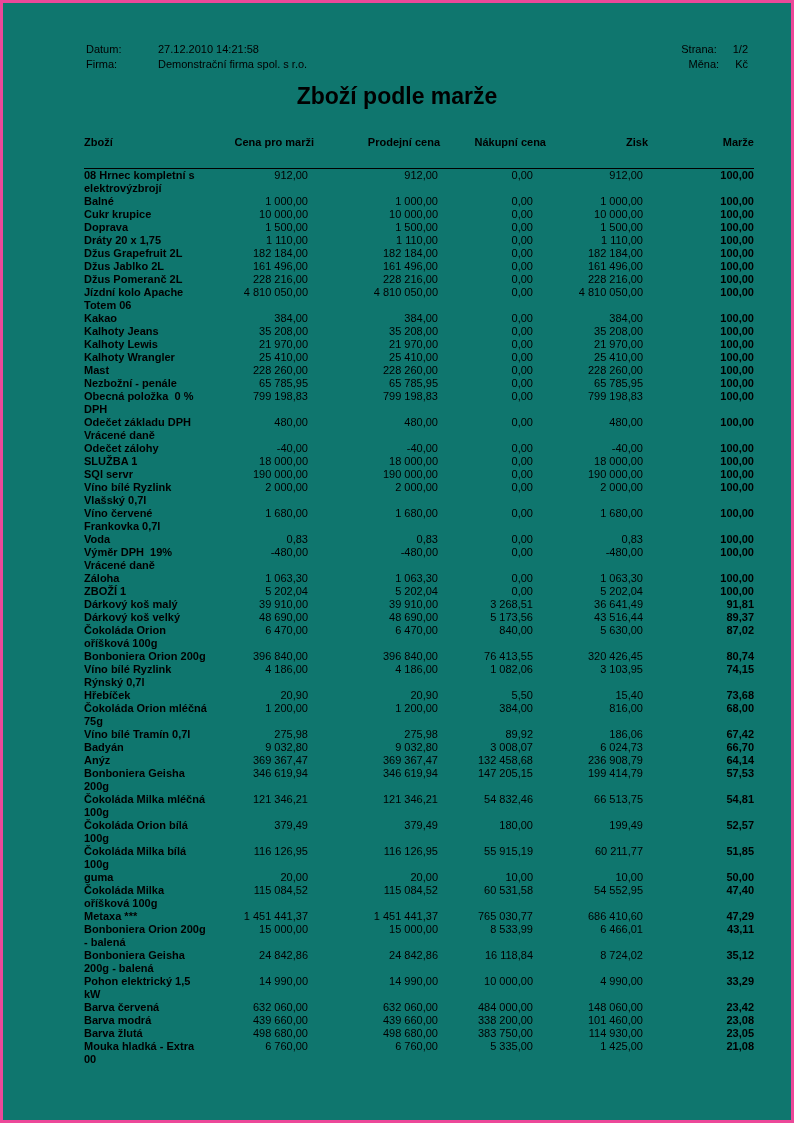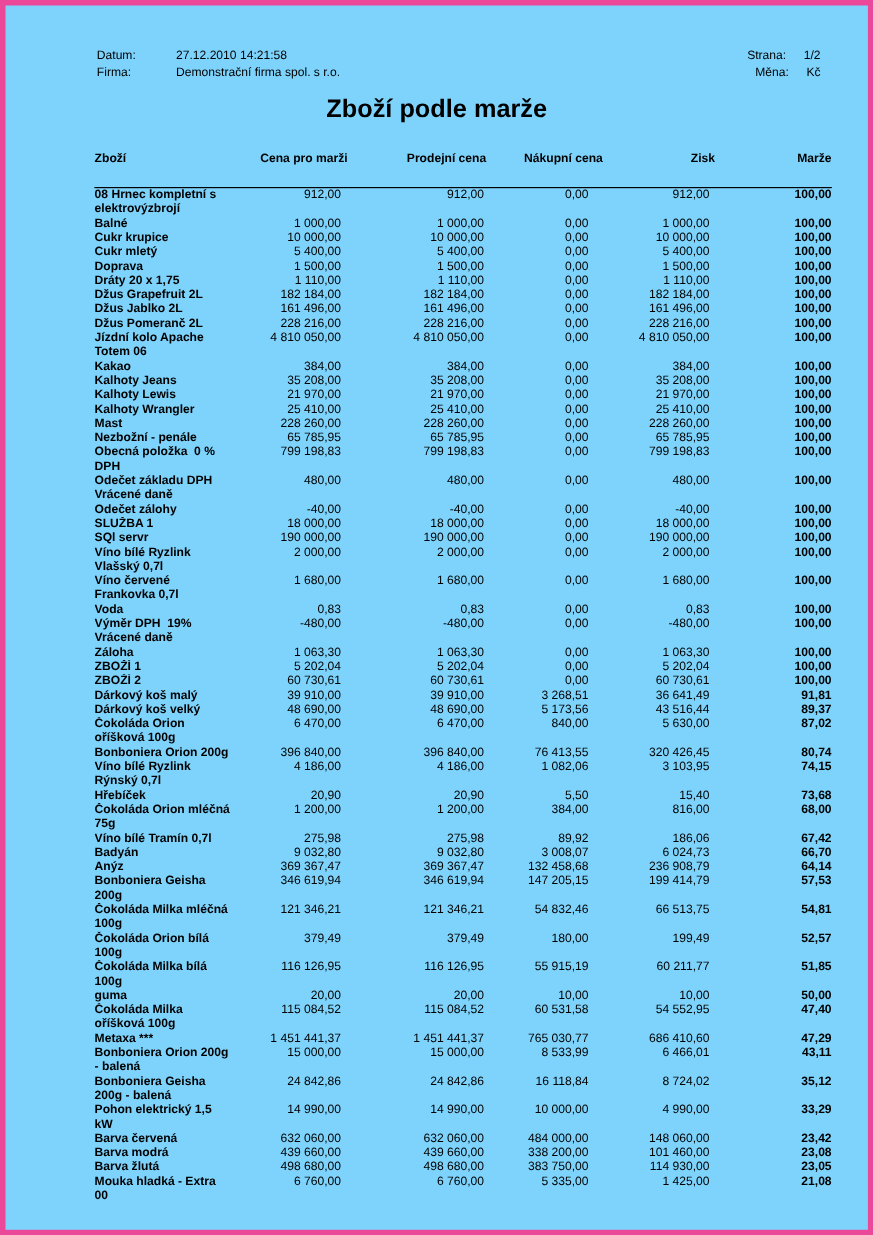--- a/index.html
+++ b/index.html
@@ -1,21 +1,21 @@
 <!DOCTYPE html>
 <html><head>
 <meta charset="utf-8">
 <style>
   * { box-sizing: border-box; margin: 0; padding: 0; }
   html, body { background: #ffffff; }
   body { font-family: "Liberation Sans", sans-serif; color: #000; }
   .page {
     width: 794px; height: 1123px;
-    background: #7dd3fc;
-    border: 5px solid #ec4899;
+    background: #0f766e;
+    border: 3px solid #ec4899;
     position: relative;
     overflow: hidden;
   }
   .meta {
     display: flex;
     justify-content: space-between;
     padding: 39px 43px 0 83px;
     font-size: 11px;
     line-height: 15px;
   }
@@ -117,28 +117,20 @@
         </tr>
         <tr>
           <td class="c0">Cukr krupice</td>
           <td class="c1">10 000,00</td>
           <td class="c2">10 000,00</td>
           <td class="c3">0,00</td>
           <td class="c4">10 000,00</td>
           <td class="c5">100,00</td>
         </tr>
         <tr>
-          <td class="c0">Cukr mletý</td>
-          <td class="c1">5 400,00</td>
-          <td class="c2">5 400,00</td>
-          <td class="c3">0,00</td>
-          <td class="c4">5 400,00</td>
-          <td class="c5">100,00</td>
-        </tr>
-        <tr>
           <td class="c0">Doprava</td>
           <td class="c1">1 500,00</td>
           <td class="c2">1 500,00</td>
           <td class="c3">0,00</td>
           <td class="c4">1 500,00</td>
           <td class="c5">100,00</td>
         </tr>
         <tr>
           <td class="c0">Dráty 20 x 1,75</td>
           <td class="c1">1 110,00</td>
@@ -312,28 +304,20 @@
           <td class="c3">0,00</td>
           <td class="c4">1 063,30</td>
           <td class="c5">100,00</td>
         </tr>
         <tr>
           <td class="c0">ZBOŽÍ 1</td>
           <td class="c1">5 202,04</td>
           <td class="c2">5 202,04</td>
           <td class="c3">0,00</td>
           <td class="c4">5 202,04</td>
-          <td class="c5">100,00</td>
-        </tr>
-        <tr>
-          <td class="c0">ZBOŽÍ 2</td>
-          <td class="c1">60 730,61</td>
-          <td class="c2">60 730,61</td>
-          <td class="c3">0,00</td>
-          <td class="c4">60 730,61</td>
           <td class="c5">100,00</td>
         </tr>
         <tr>
           <td class="c0">Dárkový koš malý</td>
           <td class="c1">39 910,00</td>
           <td class="c2">39 910,00</td>
           <td class="c3">3 268,51</td>
           <td class="c4">36 641,49</td>
           <td class="c5">91,81</td>
         </tr>

